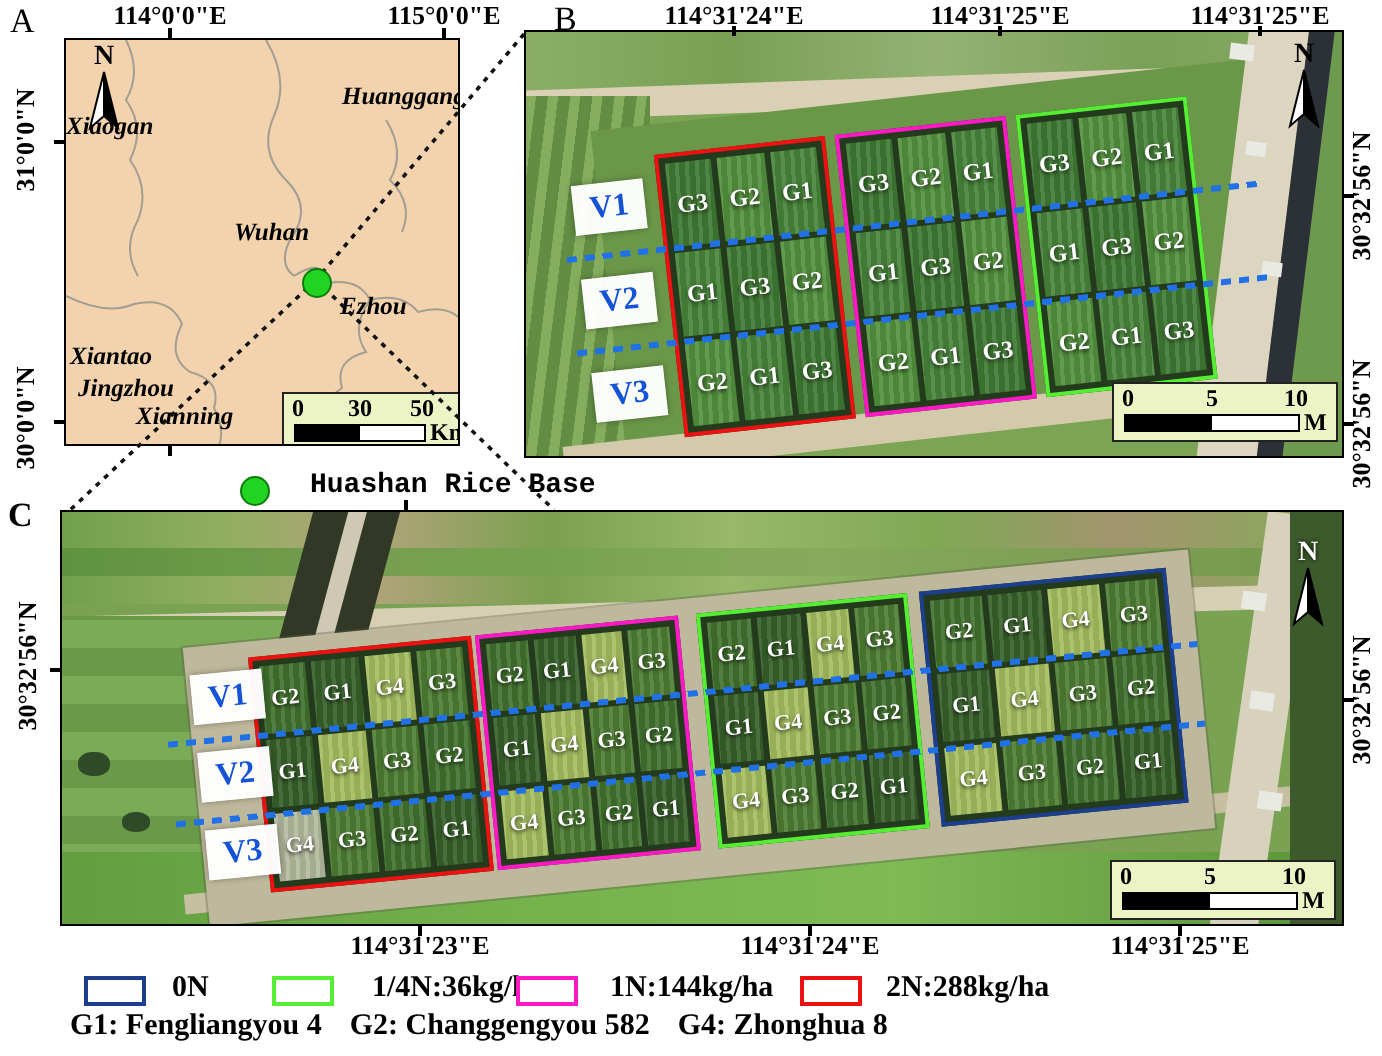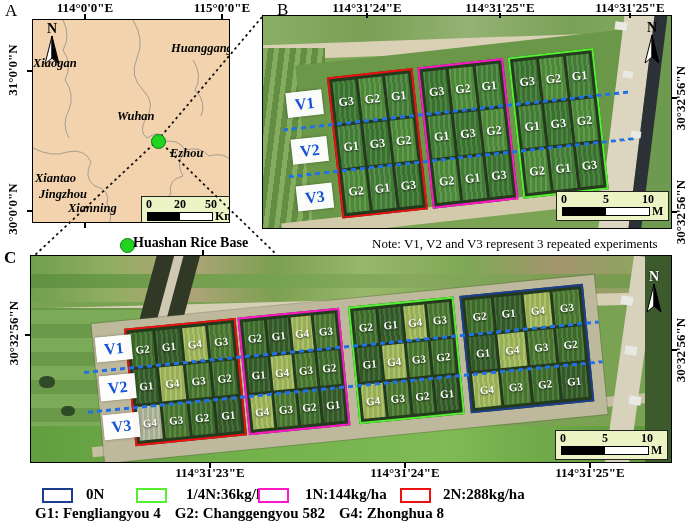--- a/index.html
+++ b/index.html
@@ -39,21 +39,21 @@
   .dotline{position:absolute;height:3px;z-index:4;
            background-image:repeating-linear-gradient(90deg,#2070e8 0 5px,transparent 5px 9px);}
   .vchip{position:absolute;width:36px;height:25px;background:rgba(255,255,255,.97);color:#1453d6;
          font-weight:bold;font-size:16px;text-align:center;line-height:25px;z-index:5;
          box-shadow:0 0 3px rgba(0,0,0,.35);}
   #connectors{position:absolute;left:0;top:0;z-index:8;pointer-events:none;}
   #site-dot{position:absolute;left:151px;top:134px;width:13px;height:13px;border-radius:50%;
             background:#21d421;border:1px solid #0c7c0c;z-index:9;}
   #site-legend-dot{position:absolute;left:120px;top:238px;width:13px;height:13px;border-radius:50%;
             background:#21d421;border:1px solid #0c7c0c;z-index:6;}
-  #site-legend-label{position:absolute;left:133px;top:235px;font-weight:bold;font-size:14px;z-index:6;}
+  #site-legend-label{position:absolute;left:155px;top:235px;font-weight:bold;font-size:14px;z-index:6;font-family:Liberation Mono, monospace;}
   #note{position:absolute;left:372px;top:236px;font-size:13px;z-index:6;}
   #legend{position:absolute;left:0;top:486px;width:592px;height:20px;}
   .lswatch{position:absolute;top:2px;width:31px;height:15px;border:2.5px solid;background:#fff;box-sizing:border-box;}
   .llabel{position:absolute;top:0;font-weight:bold;font-size:15px;white-space:nowrap;}
   #varieties{position:absolute;left:35px;top:505px;display:flex;gap:14px;font-weight:bold;font-size:15px;white-space:nowrap;}
   .tree{position:absolute;background:#2f4a26;border-radius:45%;}
 </style>
 </head>
 <body>
 
@@ -93,21 +93,21 @@
         <span class="city" style="left: 138px; top: 21px;">Huanggang</span>
         <span class="city" style="left: 84px; top: 89px;">Wuhan</span>
         <span class="city" style="left: 137px; top: 126px;">Ezhou</span>
         <span class="city" style="left: 2px; top: 151px;">Xiantao</span>
         <span class="city" style="left: 6px; top: 167px;">Jingzhou</span>
         <span class="city" style="left: 35px; top: 181px;">Xianning</span>
       </div>
     <div class="scalebar" style="left:108px;top:176px;">
       <div class="sb-nums" style="width:64px;">
         <span style="left:2px;">0</span>
-        <span style="left:33px;">20</span>
+        <span style="left:33px;">30</span>
         <span style="left:64px;">50</span>
       </div>
       <div class="sb-row">
         <div class="sb-bar" style="width:64px;">
             <div class="half"></div>
           </div>
         <span class="sb-unit">Km</span>
       </div>
     </div>
   </div>
@@ -248,21 +248,20 @@
         <span style="left:86px;">10</span>
       </div>
       <div class="sb-row">
         <div class="sb-bar" style="width:86px;">
             <div class="half"></div>
           </div>
         <span class="sb-unit">M</span>
       </div>
     </div>
   </div>
-  <div id="note">Note: V1, V2 and V3 represent 3 repeated experiments</div>
 
   <span class="panel-letter" style="left:4px;top:248px;font-weight:bold;">C</span>
   <div class="coord v" style="left:14px;top:333px;">30°32'56"N</div>
   <div class="tick h" style="left:25px;top:334px;"></div>
   <div class="coord v" style="left:681px;top:350px;">30°32'56"N</div>
   <div class="tick h" style="left:672px;top:349px;"></div>
   <div class="tick v" style="left:202px;top:250px;"></div>
   <div class="coord h" style="left:210px;top:465px;">114°31'23"E</div>
   <div class="coord h" style="left:405px;top:465px;">114°31'24"E</div>
   <div class="coord h" style="left:590px;top:465px;">114°31'25"E</div>

